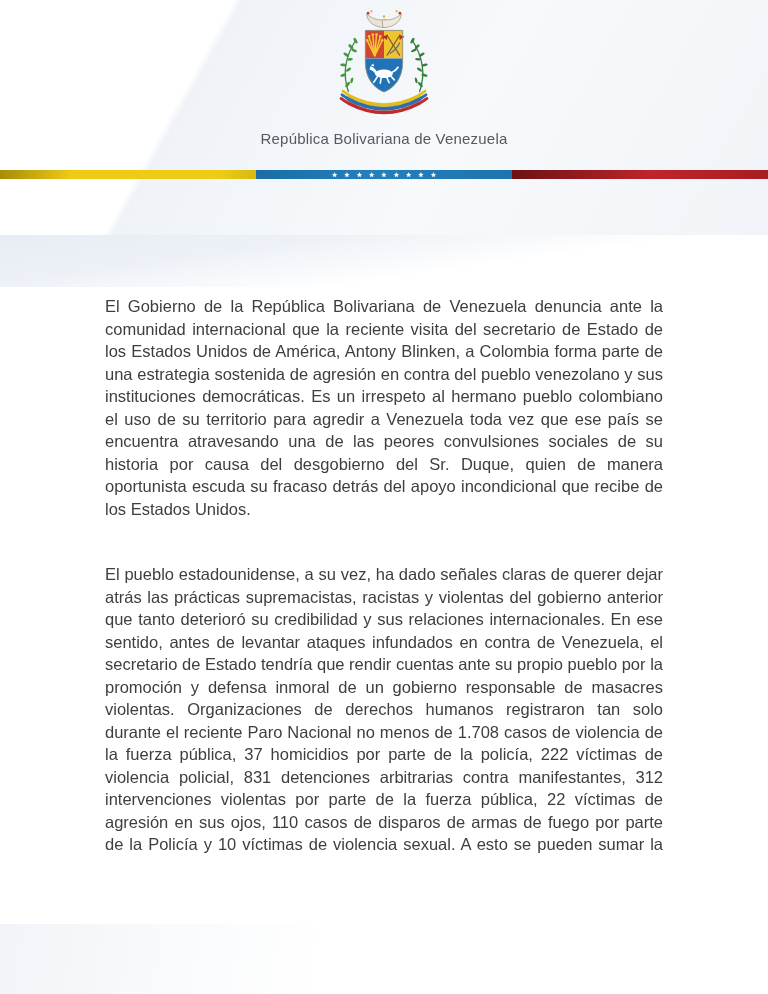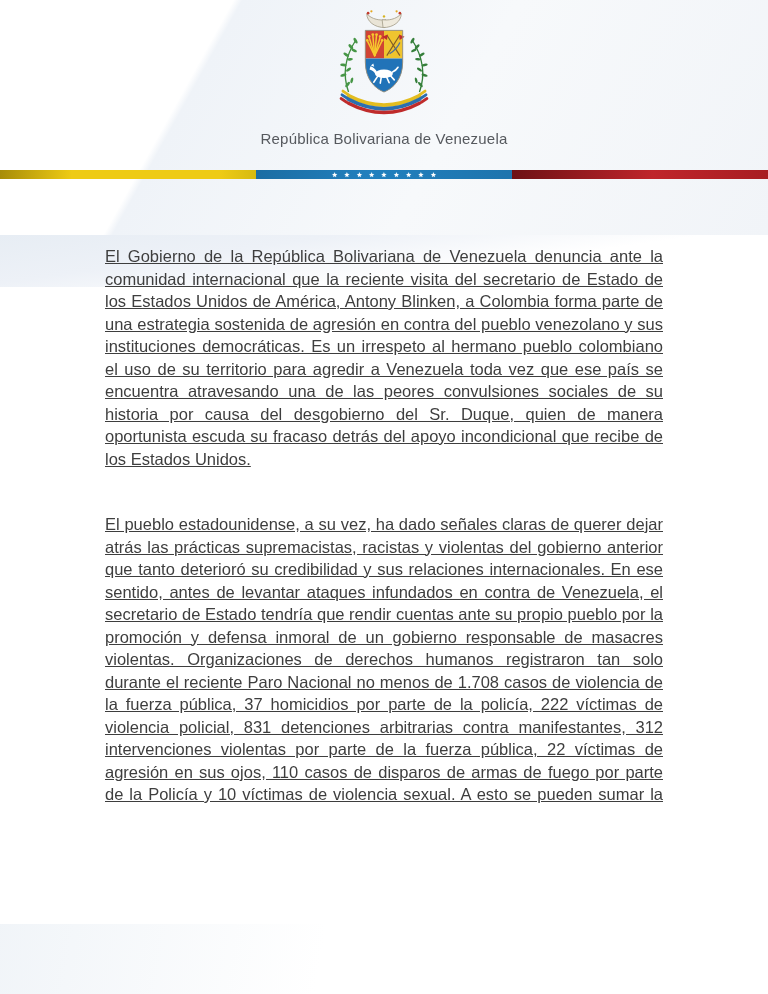--- a/index.html
+++ b/index.html
@@ -50,26 +50,25 @@
     display:flex; align-items:center; justify-content:center;
     gap:6.5px;
   }
   .star{
     color:#ffffff;
     font-size:6.5px; line-height:9px;
     text-shadow:0 0 1px rgba(255,255,255,.8);
   }
   .body{
     width:558px;
-    margin:66px auto 0 auto;
+    margin:116px auto 0 auto;
     color:var(--body-text,#3e3e3e);
     font-size:16.5px;
     line-height:22.5px;
     text-align:justify;
-    text-decoration:underline;
   }
   .body p{ margin:0 0 43px 0; }
   .body p.cutoff{ text-align-last:justify; margin-bottom:0; }
 </style>
 </head>
 <body>
 
 <div class="page">
 
   <div class="header">

